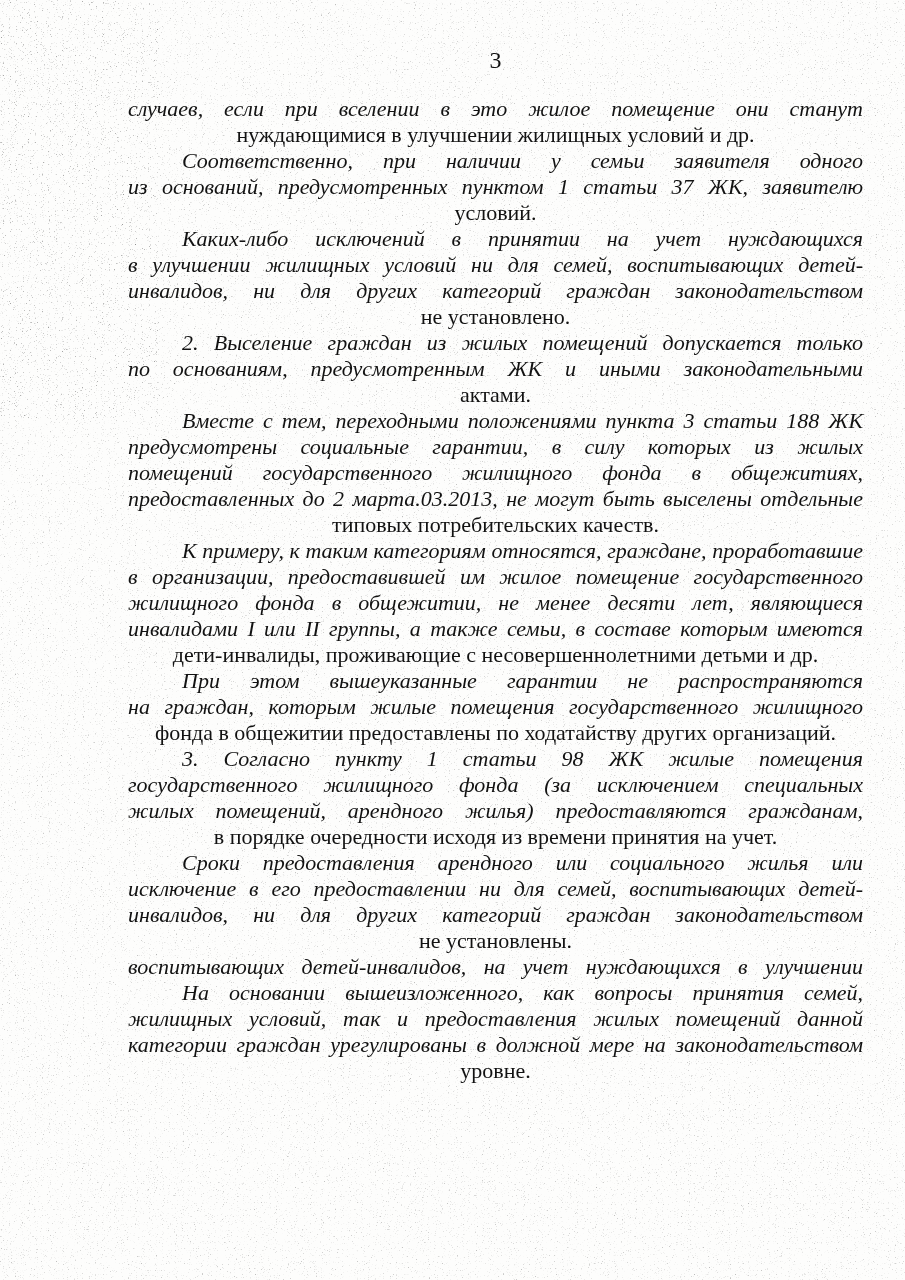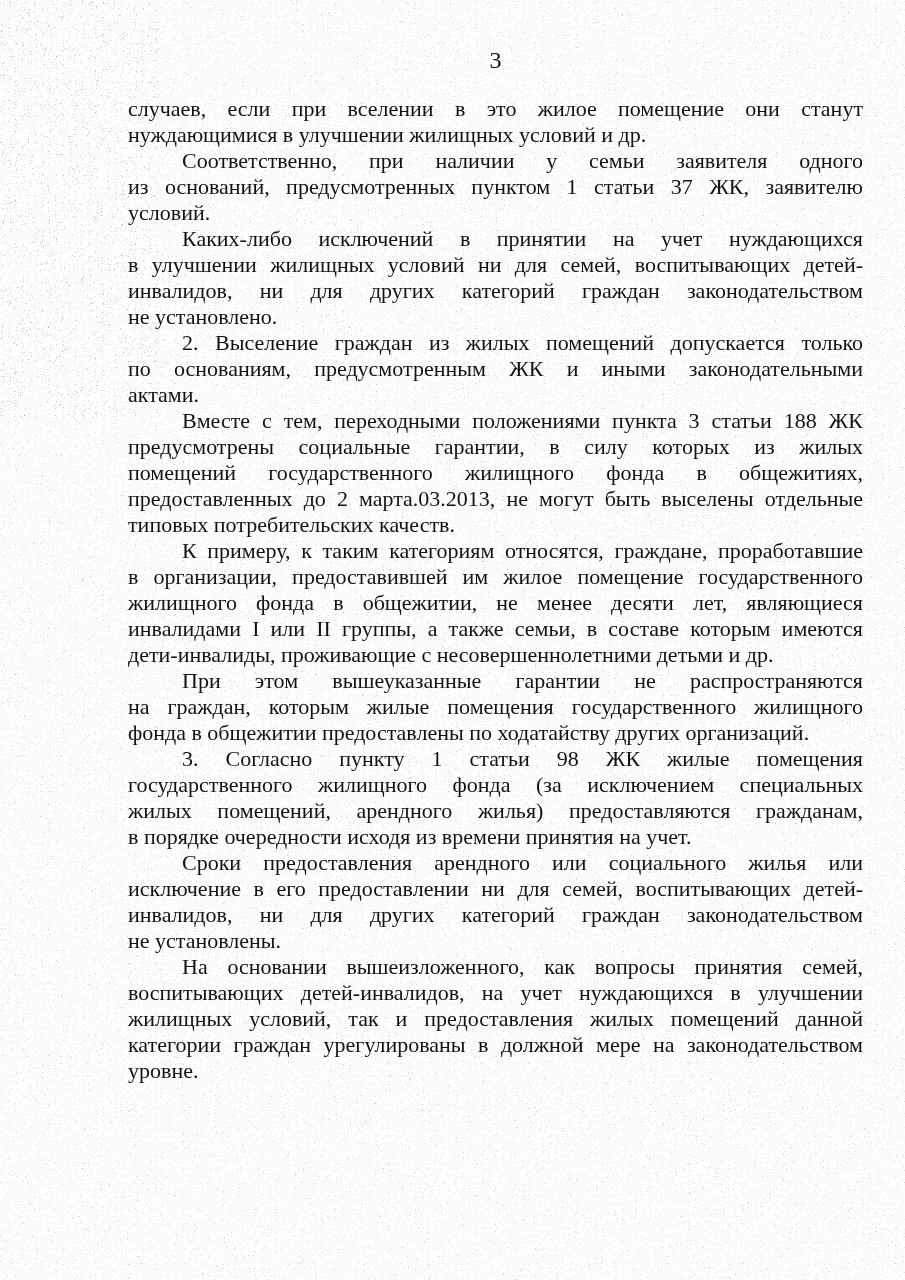--- a/index.html
+++ b/index.html
@@ -39,26 +39,27 @@
     width: 735px;
     font-size: 22px;
     line-height: 26px;
     text-rendering: optimizeLegibility;
   }
   .para {
     margin: 0;
     padding: 0;
   }
   .line {
-    text-align: left;
+    text-align: center;
     white-space: normal;
   }
   .line.just {
     text-align: justify;
     text-align-last: justify;
+    font-style: italic;
   }
   .line.first-indent {
     text-indent: 54px;
   }
 </style>
 </head>
 <body>
 
 <div class="page">
 
@@ -122,21 +123,21 @@
         <div class="line just">жилых помещений, арендного жилья) предоставляются гражданам,</div>
         <div class="line">в порядке очередности исходя из времени принятия на учет.</div>
       </div>
       <div class="para">
         <div class="line just first-indent">Сроки предоставления арендного или социального жилья или</div>
         <div class="line just">исключение в его предоставлении ни для семей, воспитывающих детей-</div>
         <div class="line just">инвалидов, ни для других категорий граждан законодательством</div>
         <div class="line">не установлены.</div>
       </div>
       <div class="para">
+        <div class="line just">воспитывающих детей-инвалидов, на учет нуждающихся в улучшении</div>
         <div class="line just first-indent">На основании вышеизложенного, как вопросы принятия семей,</div>
-        <div class="line just">воспитывающих детей-инвалидов, на учет нуждающихся в улучшении</div>
         <div class="line just">жилищных условий, так и предоставления жилых помещений данной</div>
         <div class="line just">категории граждан урегулированы в должной мере на законодательством</div>
         <div class="line">уровне.</div>
       </div>
     </div>
 
 </div>
 
 </body></html>

